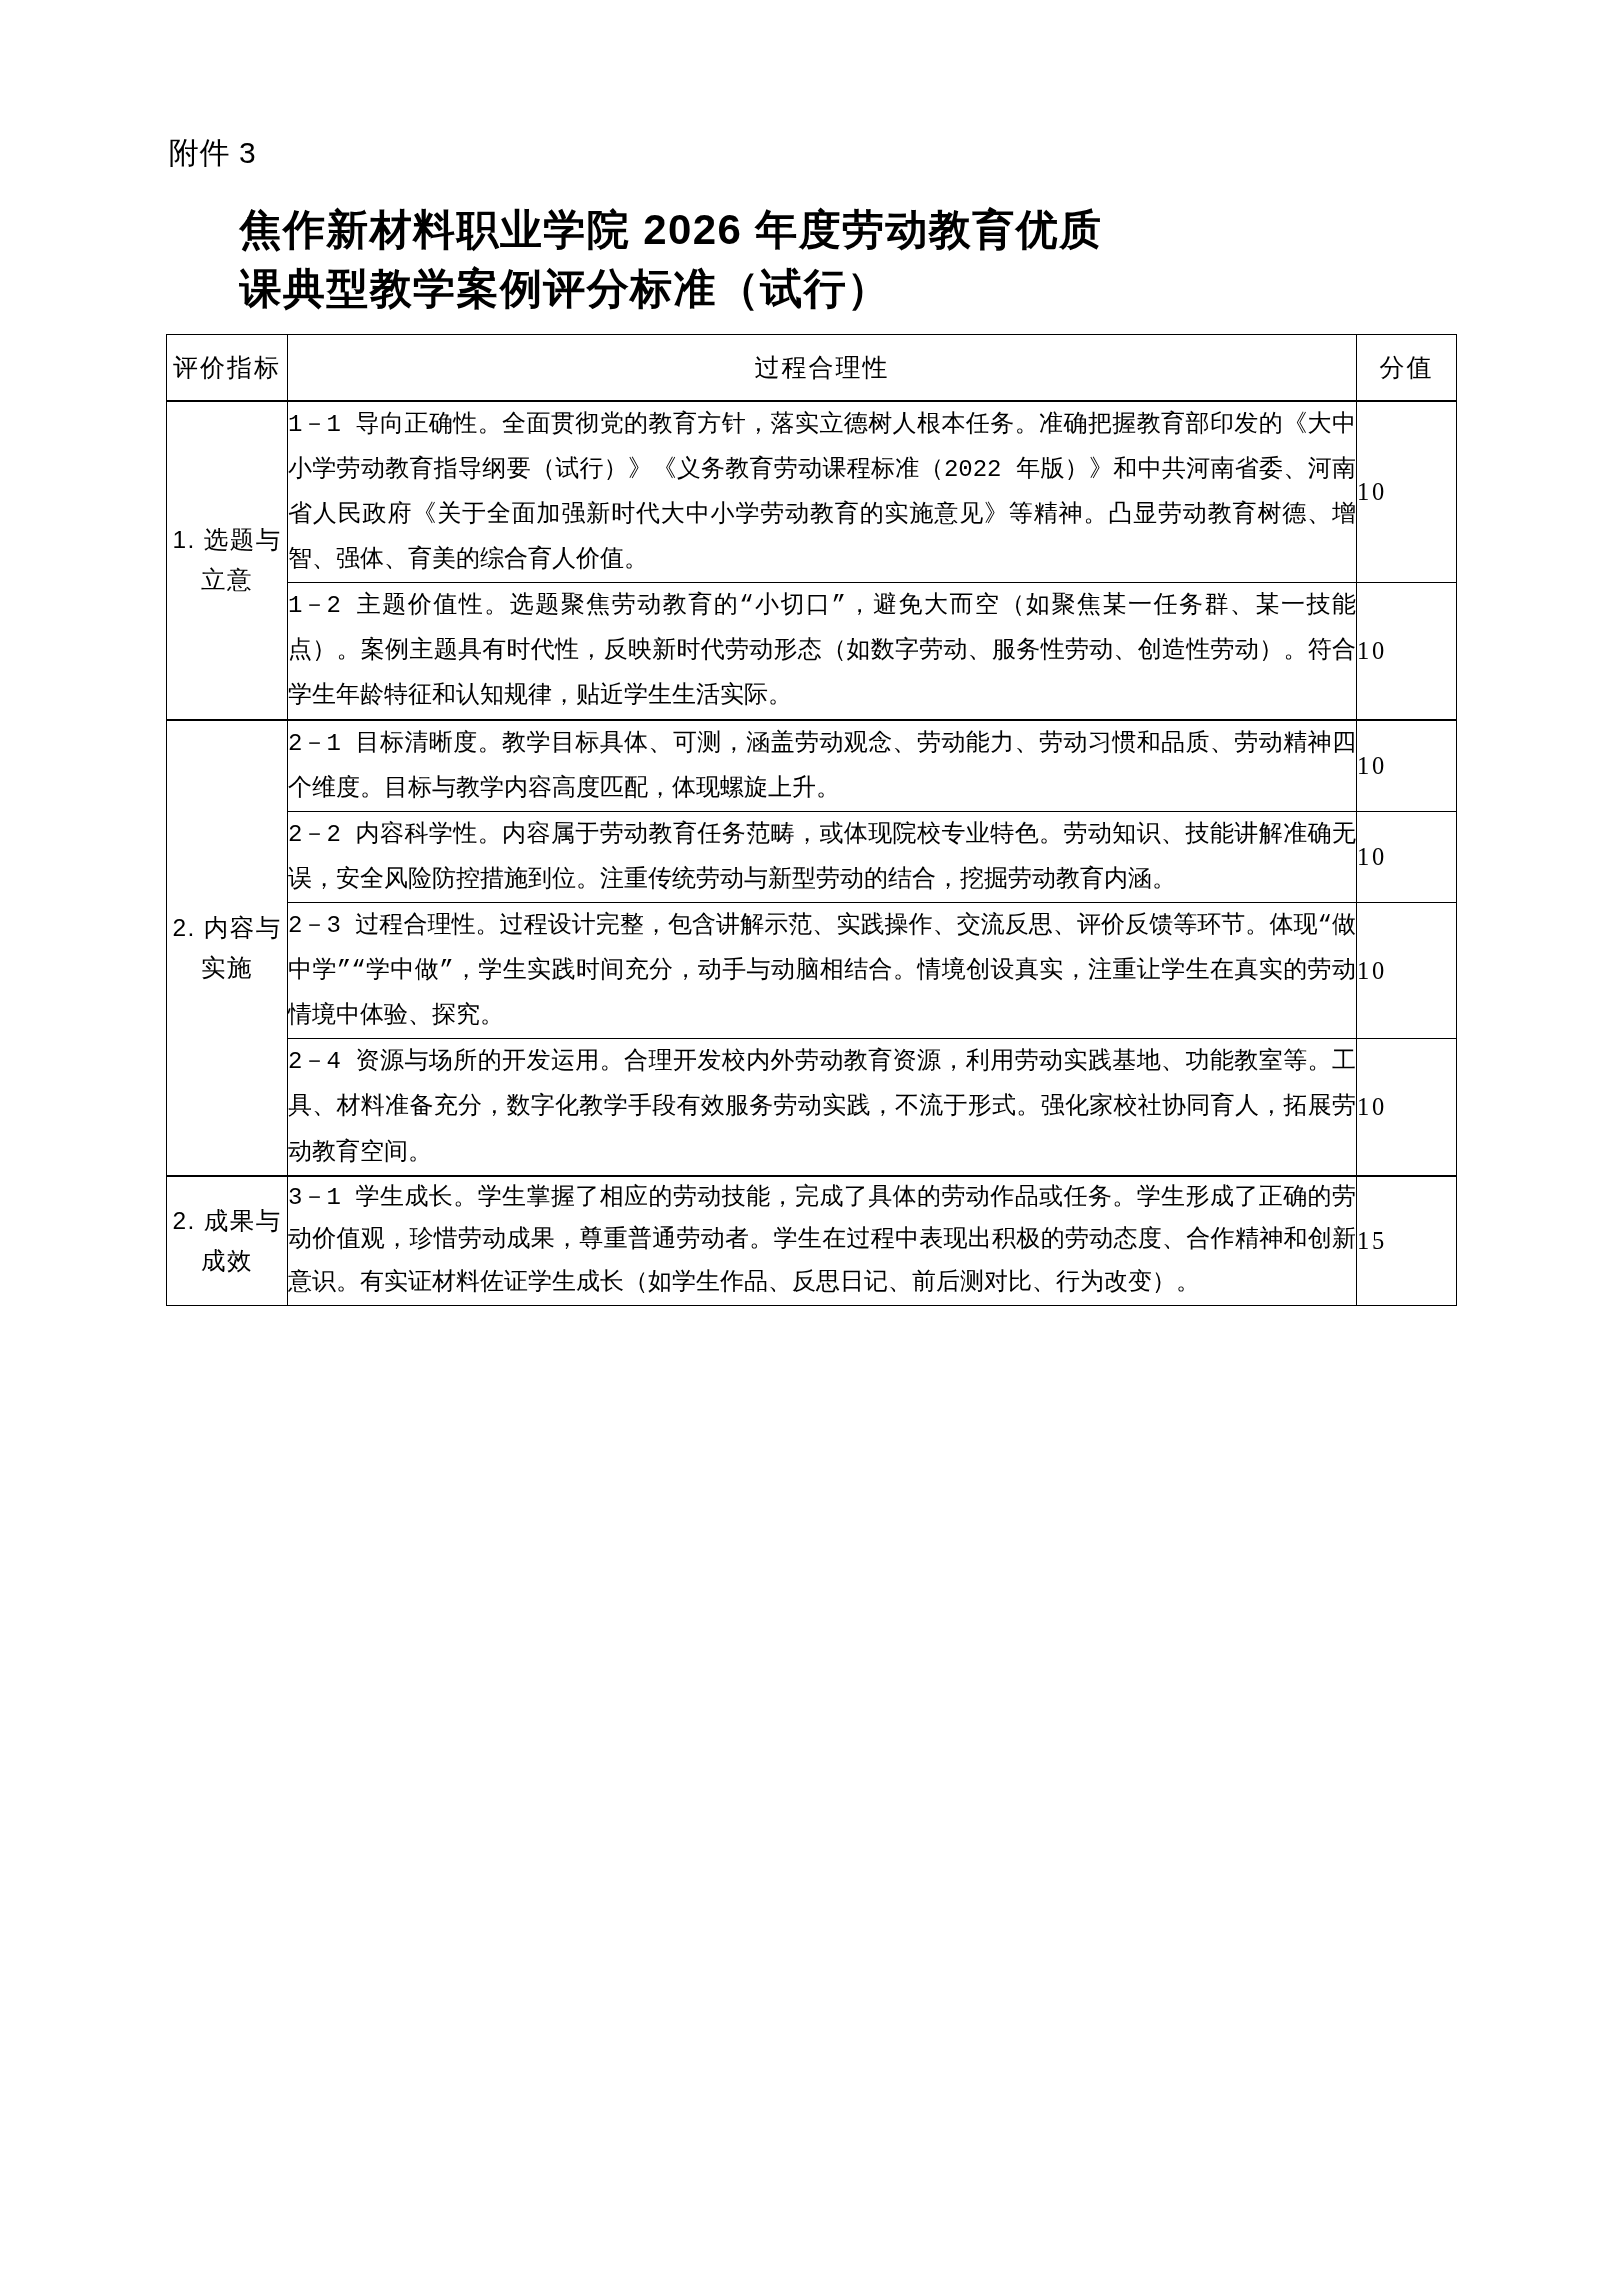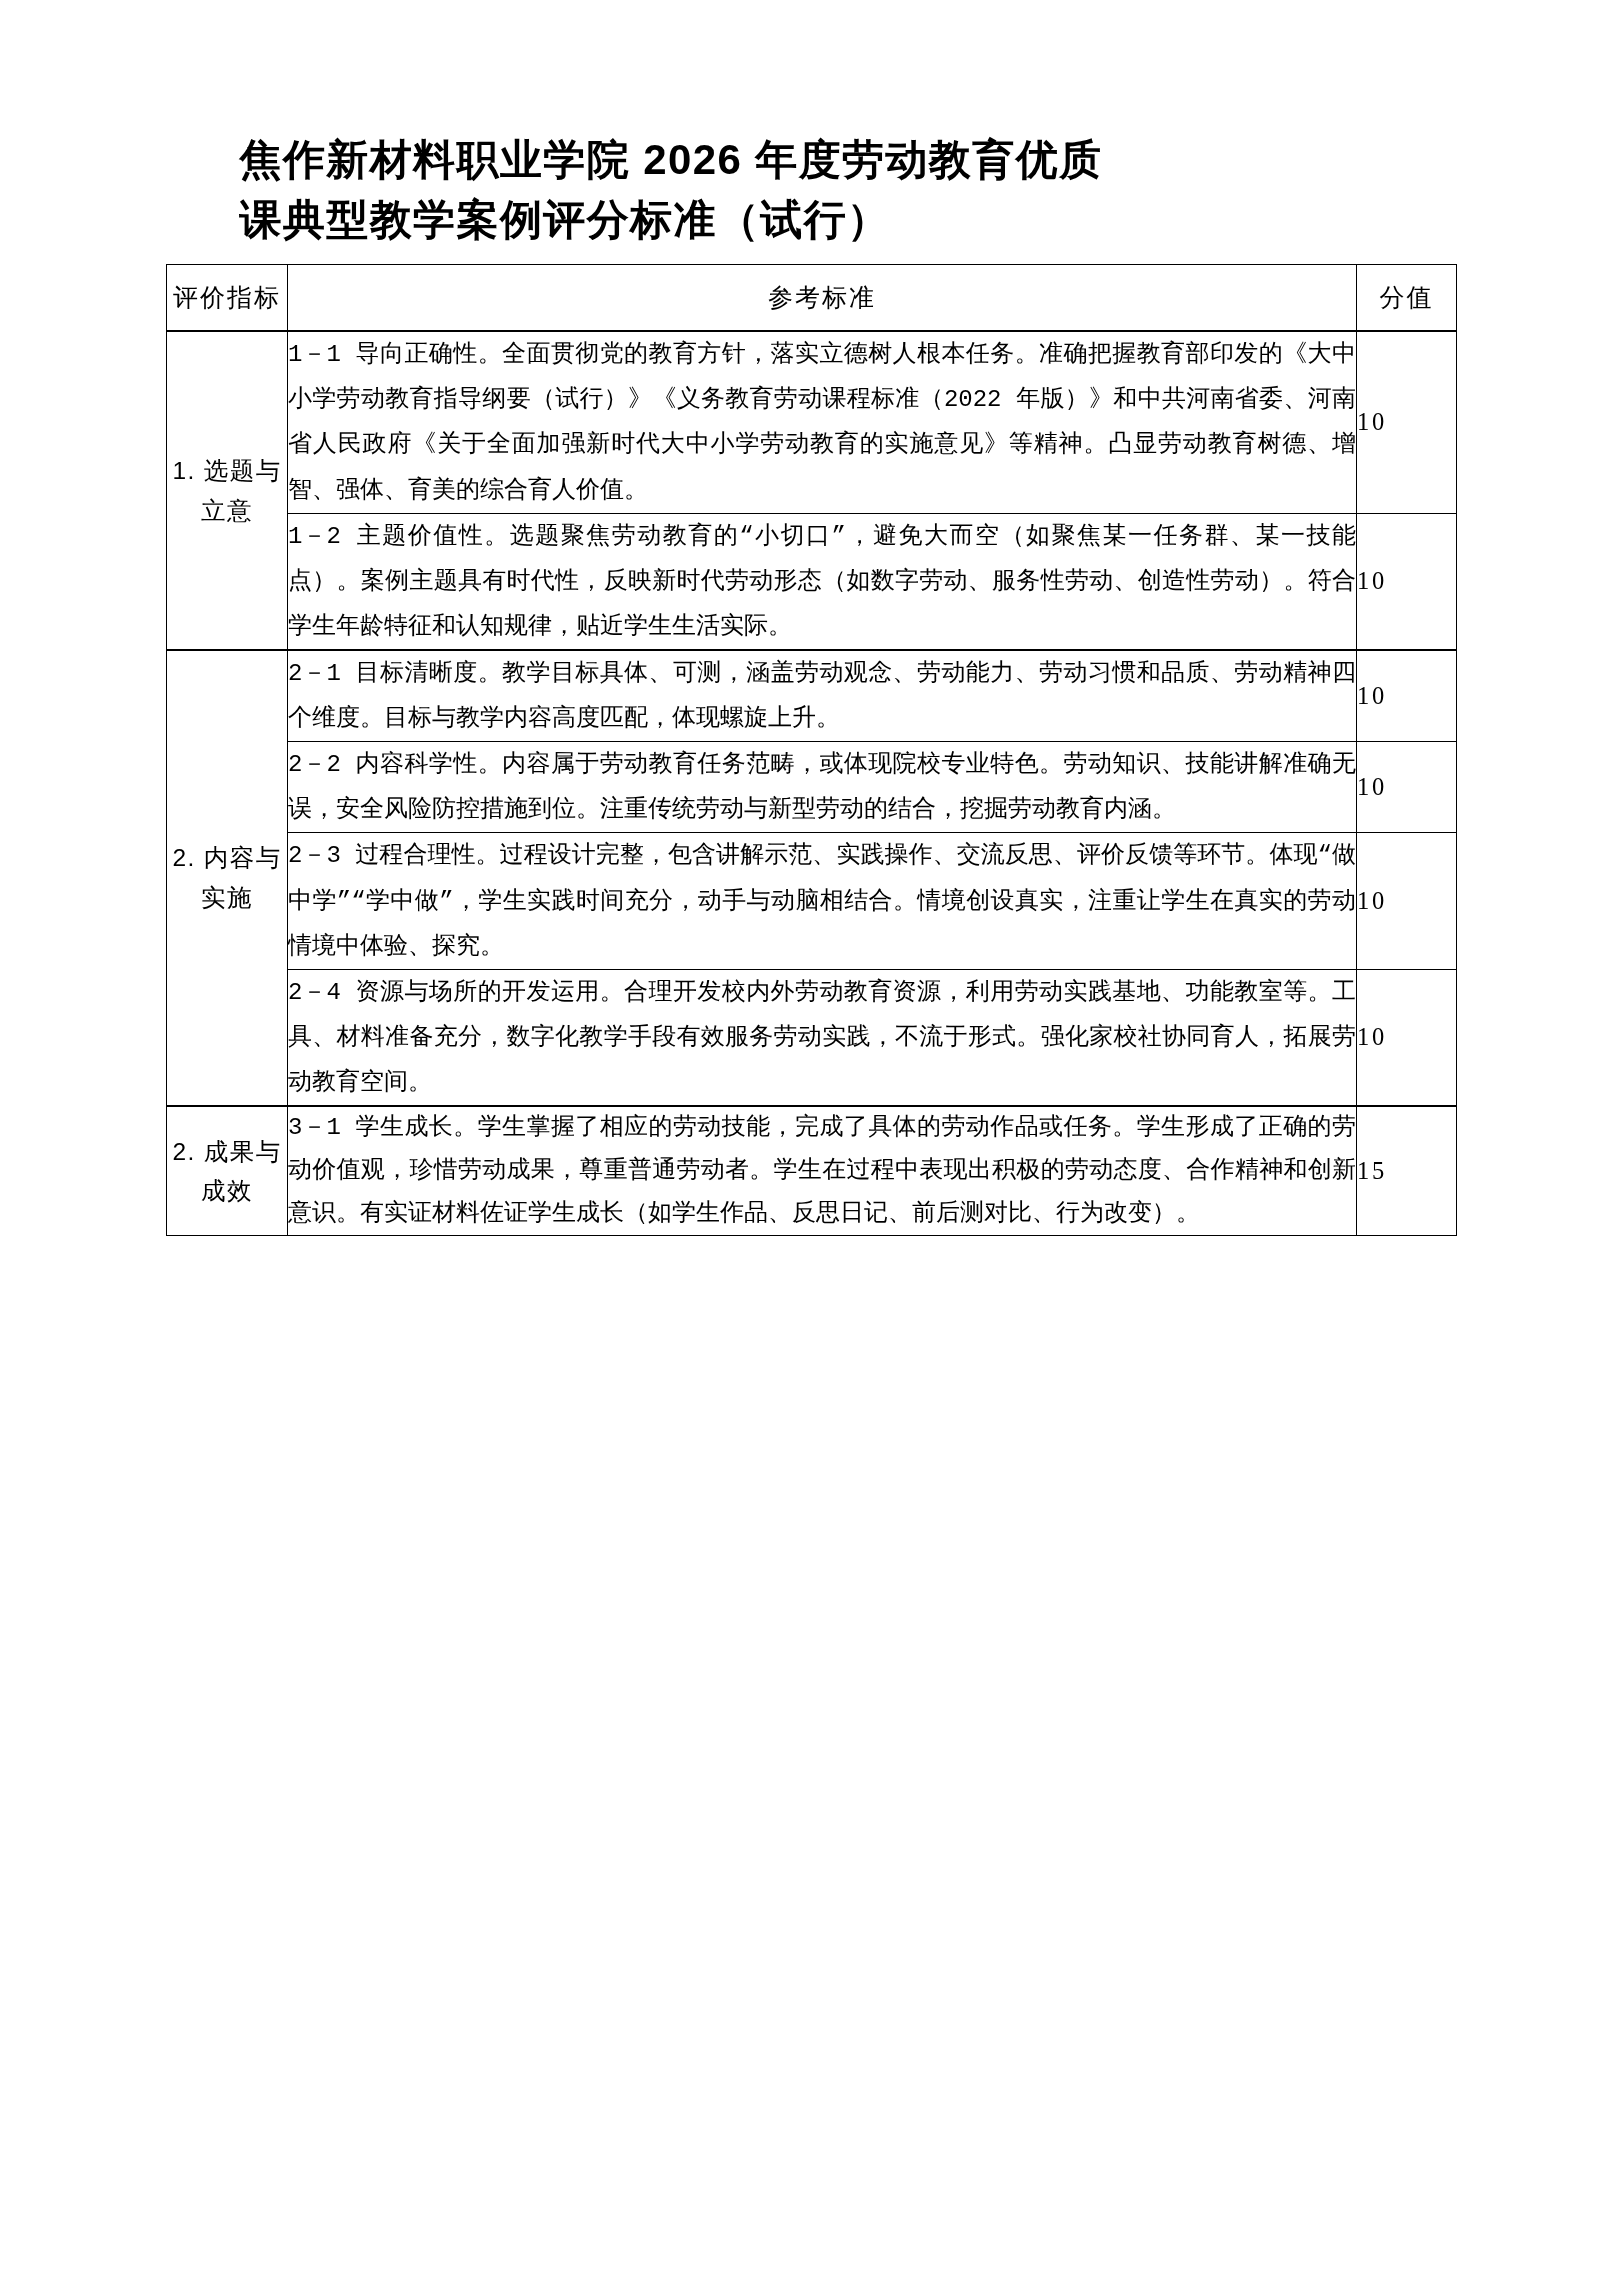--- a/index.html
+++ b/index.html
@@ -108,36 +108,37 @@
   }
   tr.table-top > th { border-top: 1.7px solid #000000; }
   tr.last-row > td { border-bottom: 1.7px solid #000000; }
 </style>
 </head>
 <body>
 
 <div class="page">
   <div class="content">
 
+    <div class="attachment-label">附件 3</div>
 
     <div class="doc-title">
       <div>焦作新材料职业学院 2026 年度劳动教育优质</div>
       <div>课典型教学案例评分标准（试行）</div>
     </div>
 
     <table class="score-table">
       <colgroup>
         <col class="c-ind">
         <col class="c-std">
         <col class="c-pts">
       </colgroup>
       <thead>
         <tr class="table-top">
           <th class="hdr-cell">评价指标</th>
-          <th class="hdr-cell">参考标准</th>
+          <th class="hdr-cell">过程合理性</th>
           <th class="hdr-cell">分值</th>
         </tr>
       </thead>
       <tbody>
 
         <tr class="group-start">
           <td class="ind-cell" rowspan="2">1. 选题与立意</td>
           <td class="std-cell">1－1 导向正确性。全面贯彻党的教育方针，落实立德树人根本任务。准确把握教育部印发的《大中小学劳动教育指导纲要（试行）》《义务教育劳动课程标准（2022 年版）》和中共河南省委、河南省人民政府《关于全面加强新时代大中小学劳动教育的实施意见》等精神。凸显劳动教育树德、增智、强体、育美的综合育人价值。</td>
           <td class="pts-cell">10</td>
         </tr>

